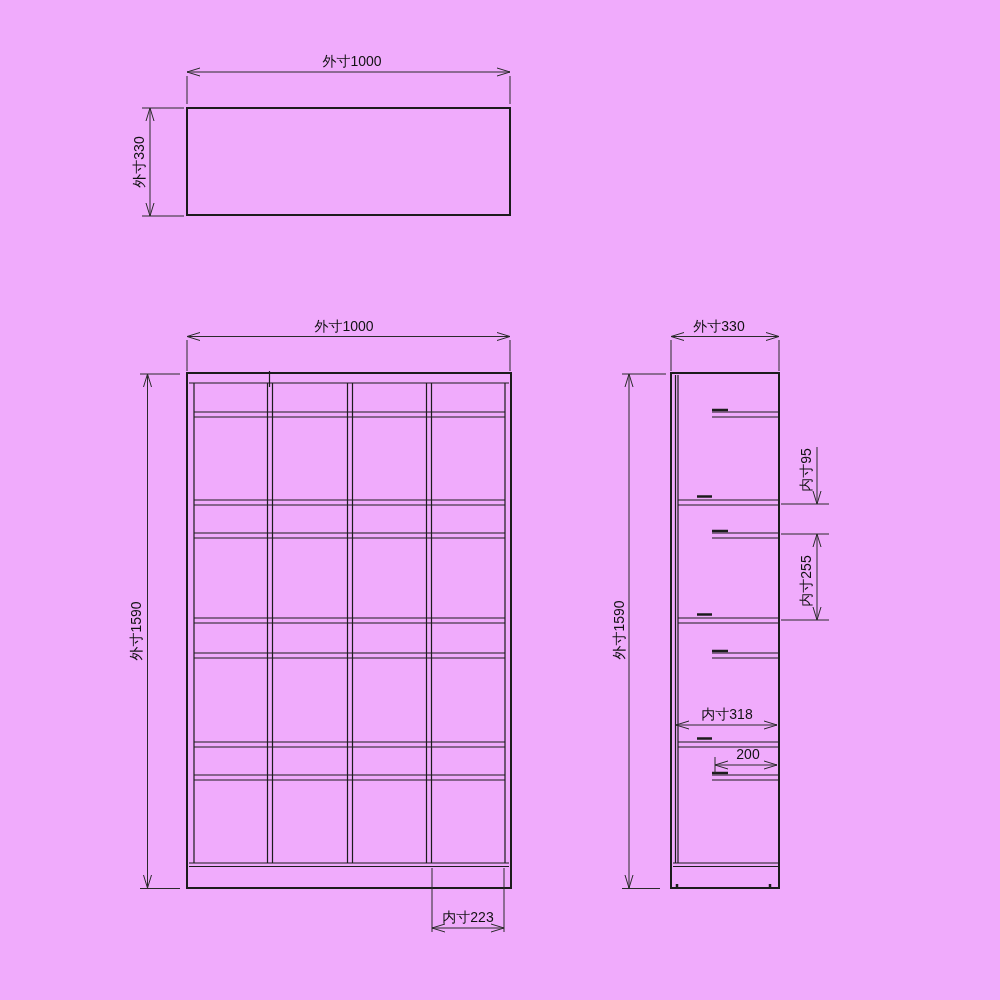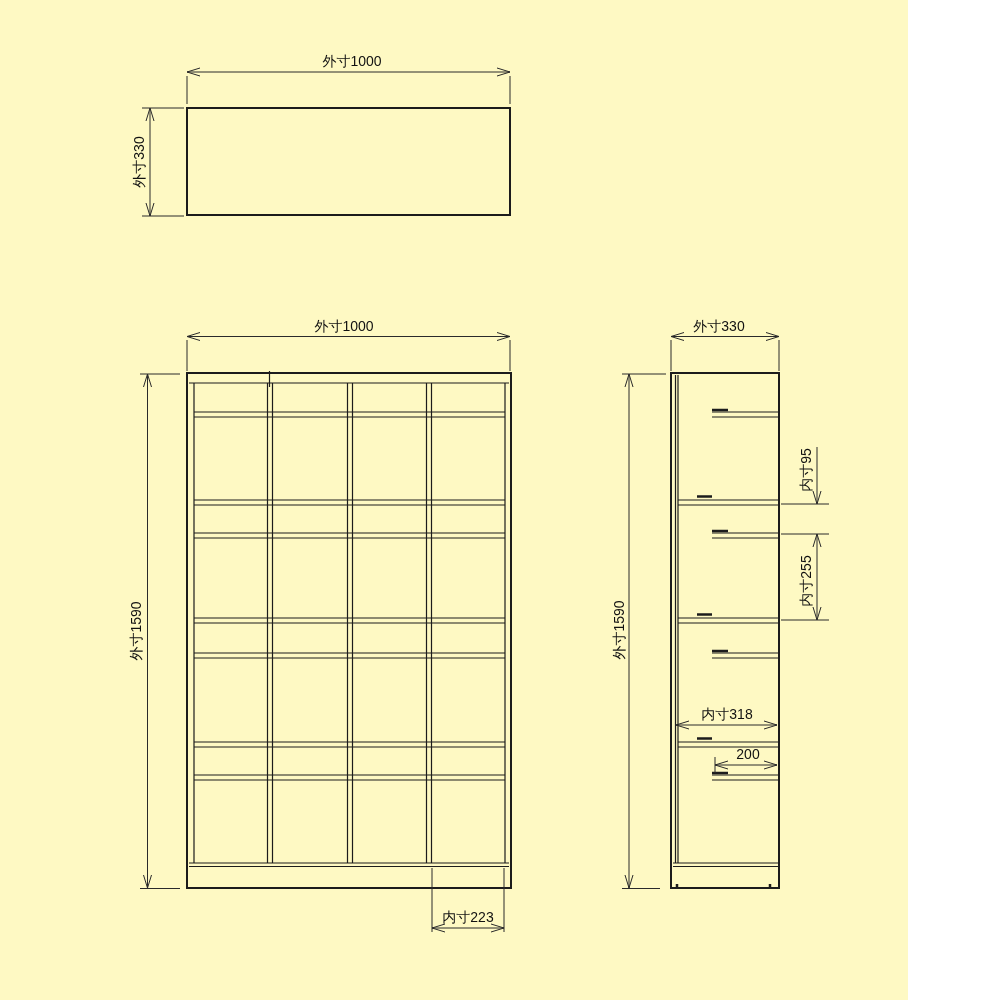--- a/index.html
+++ b/index.html
@@ -1,16 +1,16 @@
 <!DOCTYPE html>
 <html><head>
 <meta charset="utf-8">
 <style>
   html,body{margin:0;padding:0;background:#ffffff;}
-  .page{position:relative;width:908px;height:1000px;background:#fef9c3;overflow:hidden;
+  .page{position:relative;width:1000px;height:1000px;background:#f0abfc;overflow:hidden;
         font-family:"Liberation Sans","DejaVu Sans",sans-serif;}
   svg{display:block;}
   text{fill:#111111;font-size:14px;font-family:"Liberation Sans","DejaVu Sans",sans-serif;}
   .thick{stroke:#1c1c1c;stroke-width:2;fill:none;}
   .thin{stroke:#1c1c1c;stroke-width:1.2;fill:none;}
   .dim{stroke:#2a2a2a;stroke-width:1;fill:none;}
   .pin{stroke:#1c1c1c;stroke-width:2.5;fill:none;}
 </style>
 </head>
 <body>

